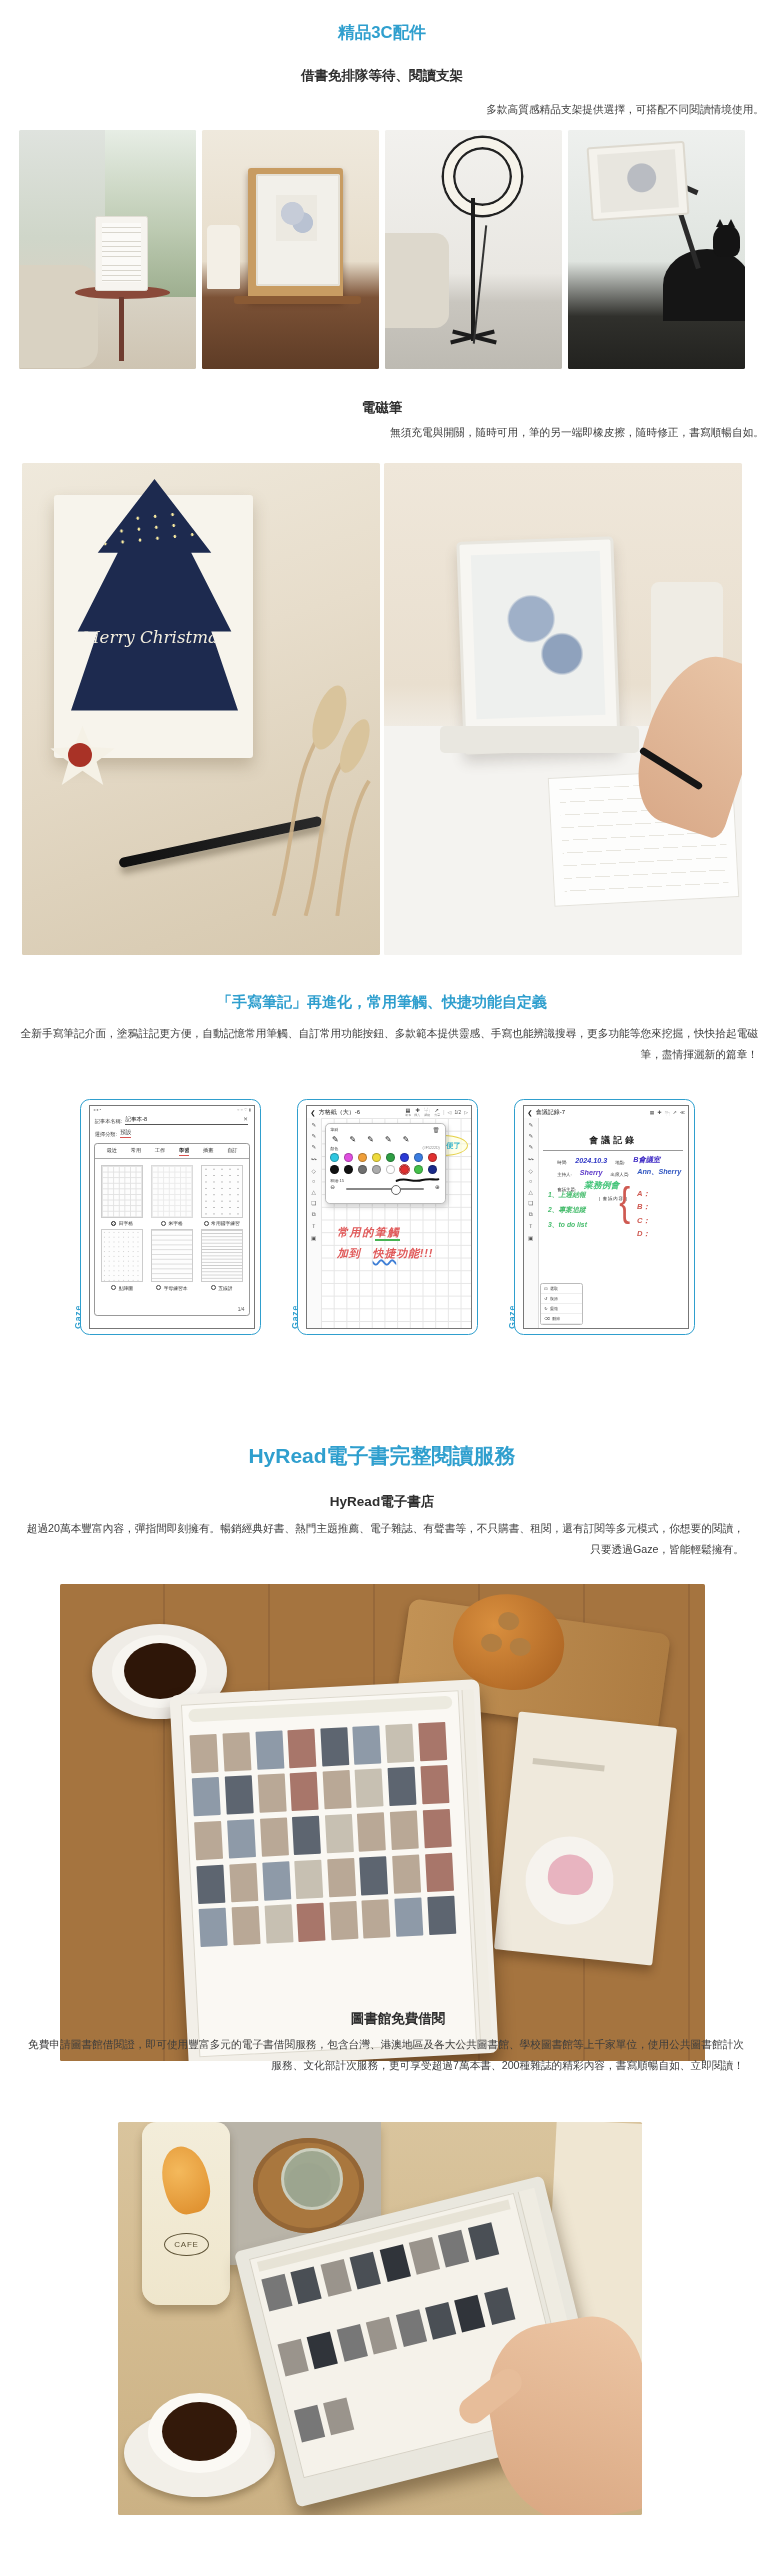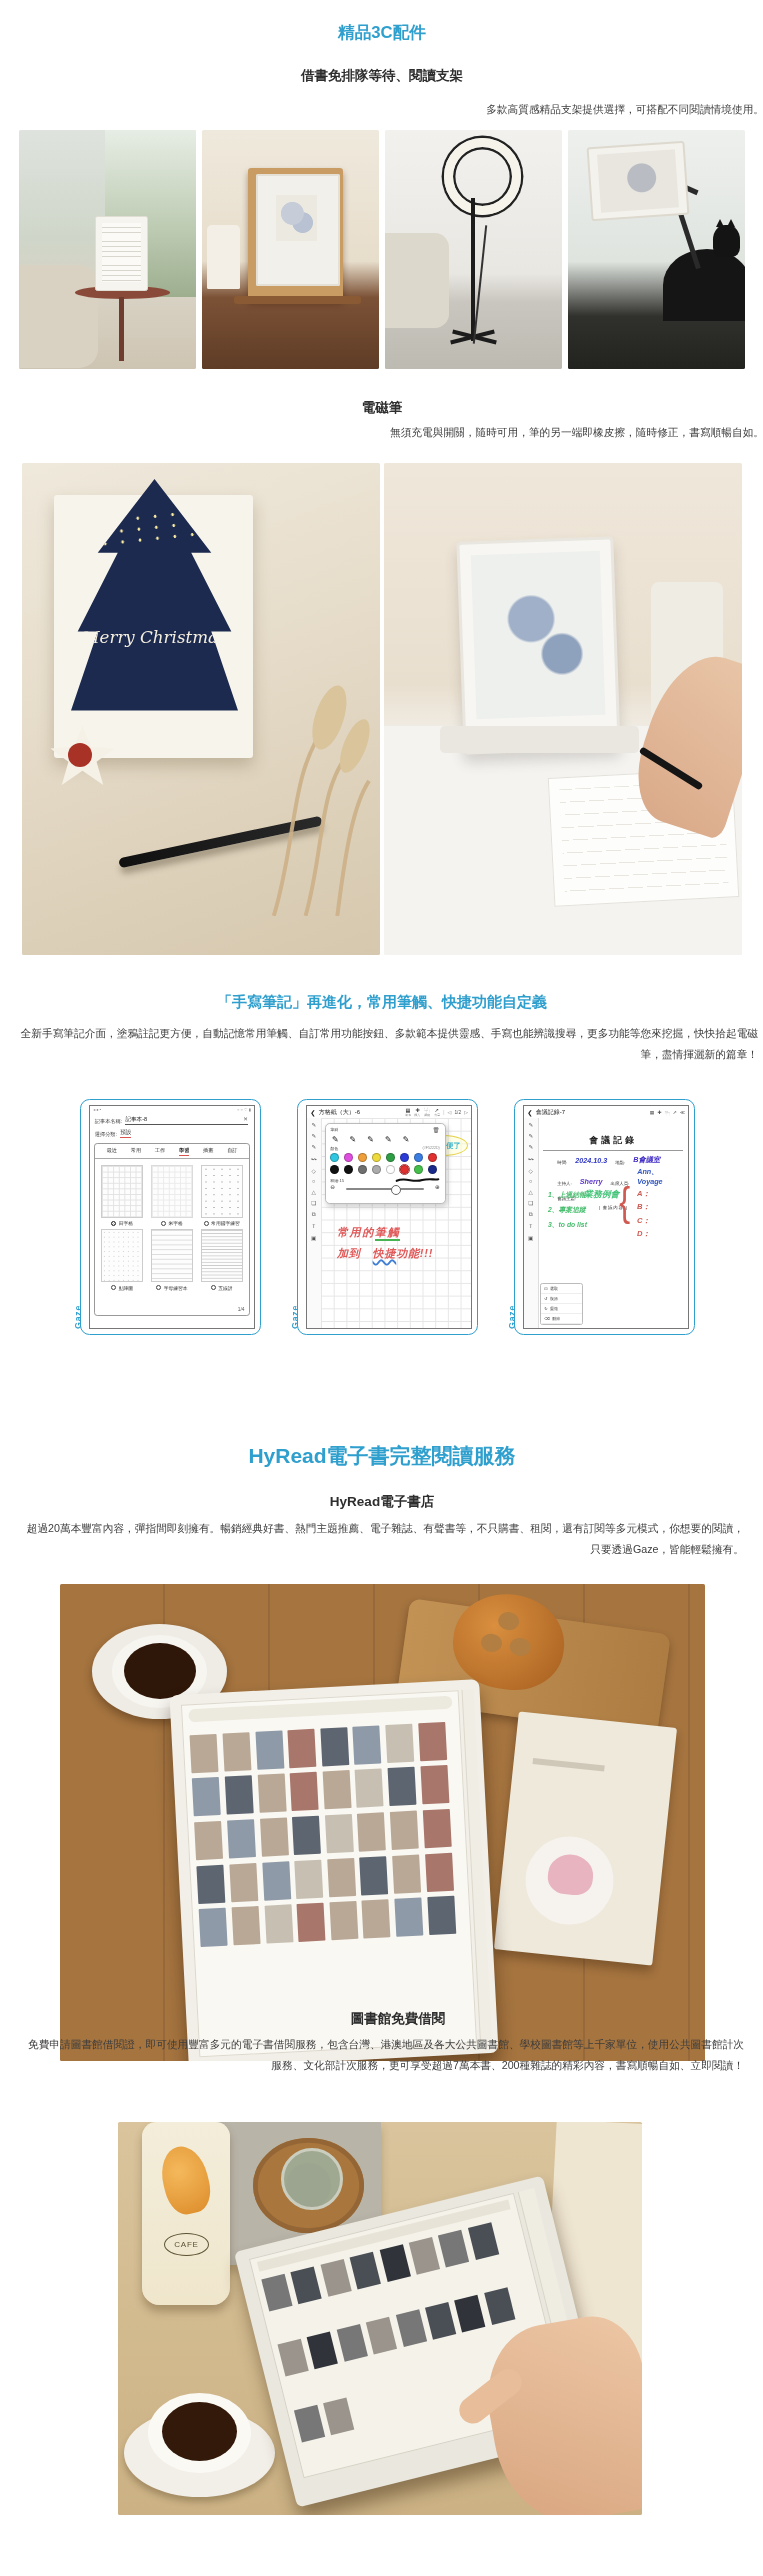--- a/index.html
+++ b/index.html
@@ -370,21 +370,21 @@
         <div class="mrow" style="margin-top:1.6px;">
           <span class="mlbl">時間:</span>
           <span class="ink" style="color:#3038c6;">2024.10.3</span>
           <span class="mlbl">地點:</span>
           <span class="ink" style="color:#4430c6;">B會議室</span>
         </div>
         <div class="mrow">
           <span class="mlbl">主持人:</span>
           <span class="ink" style="color:#5a35c8;">Sherry</span>
           <span class="mlbl">出席人員:</span>
-          <span class="ink" style="color:#2f55c0;">Ann、Voyage</span>
+          <span class="ink" style="color:#2f55c0;">Ann、Sherry</span>
         </div>
         <div class="mrow">
           <span class="mlbl">會議主題:</span>
           <span class="ink" style="color:#45c57a;font-size:8.8px;">業務例會</span>
         </div>
         <div class="seprow">| 會議內容 |</div>
       </div>
       <div class="glist">
         <div>1、上週結報</div>
         <div>2、專案追蹤</div>

